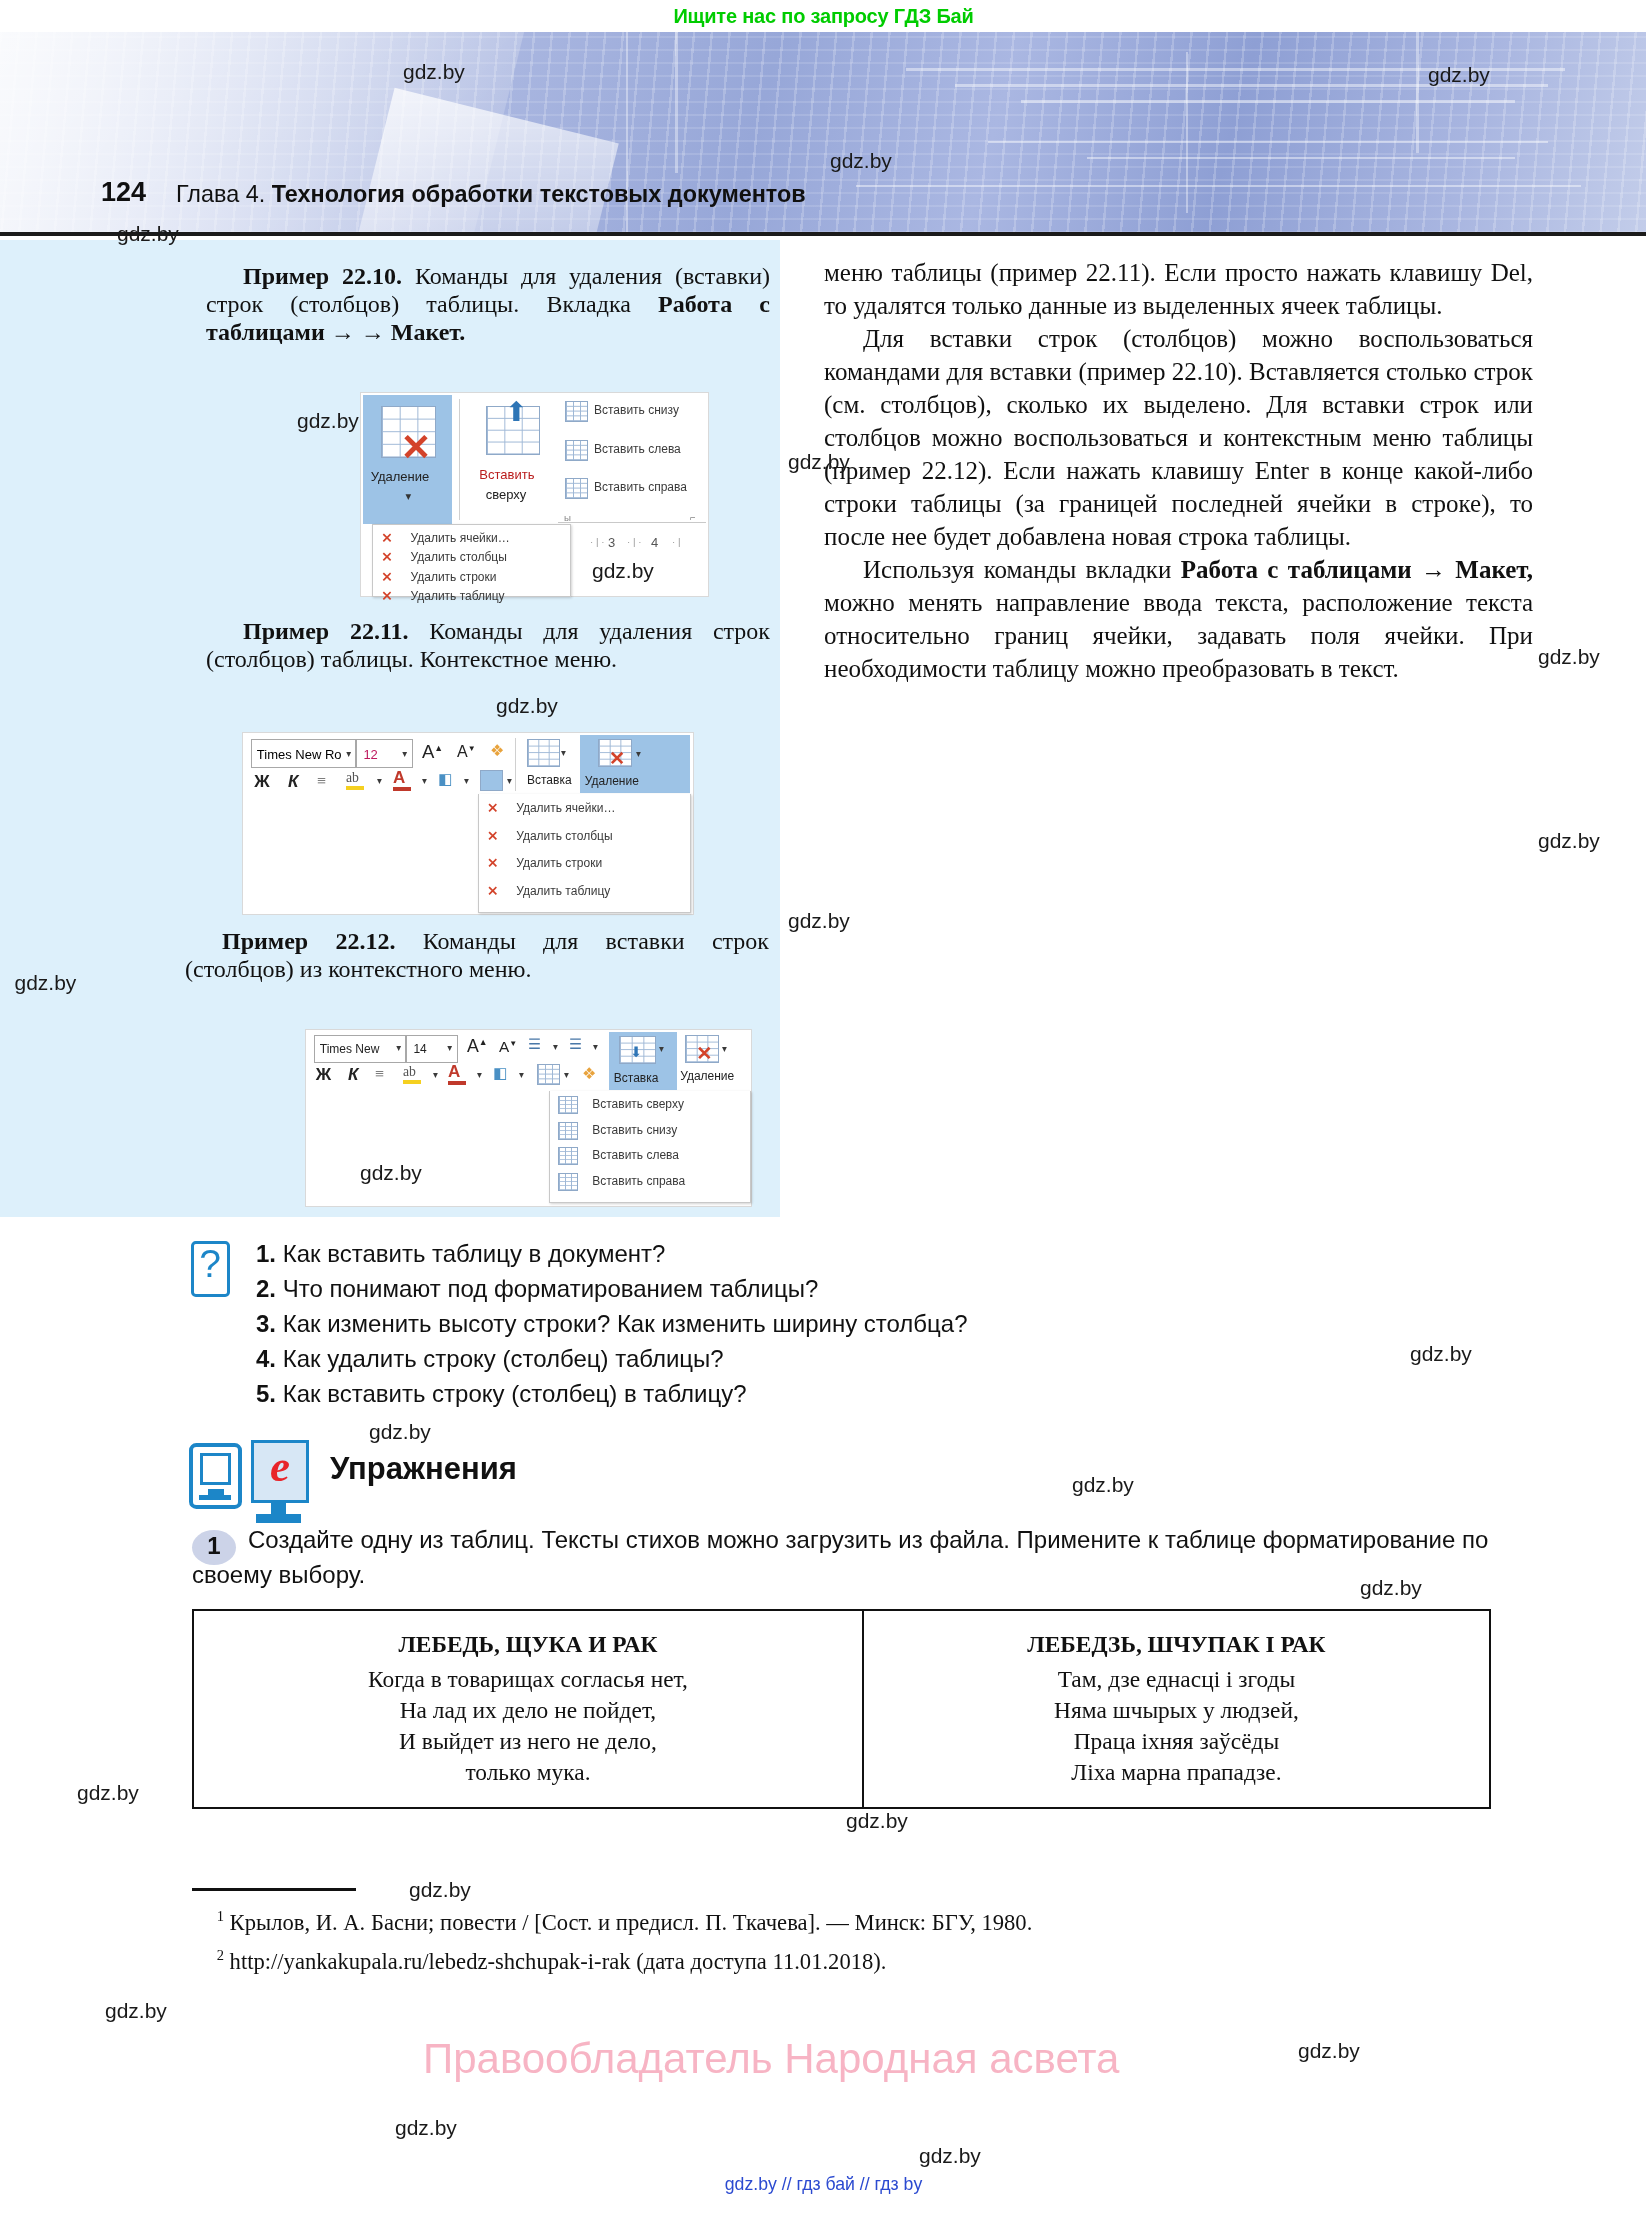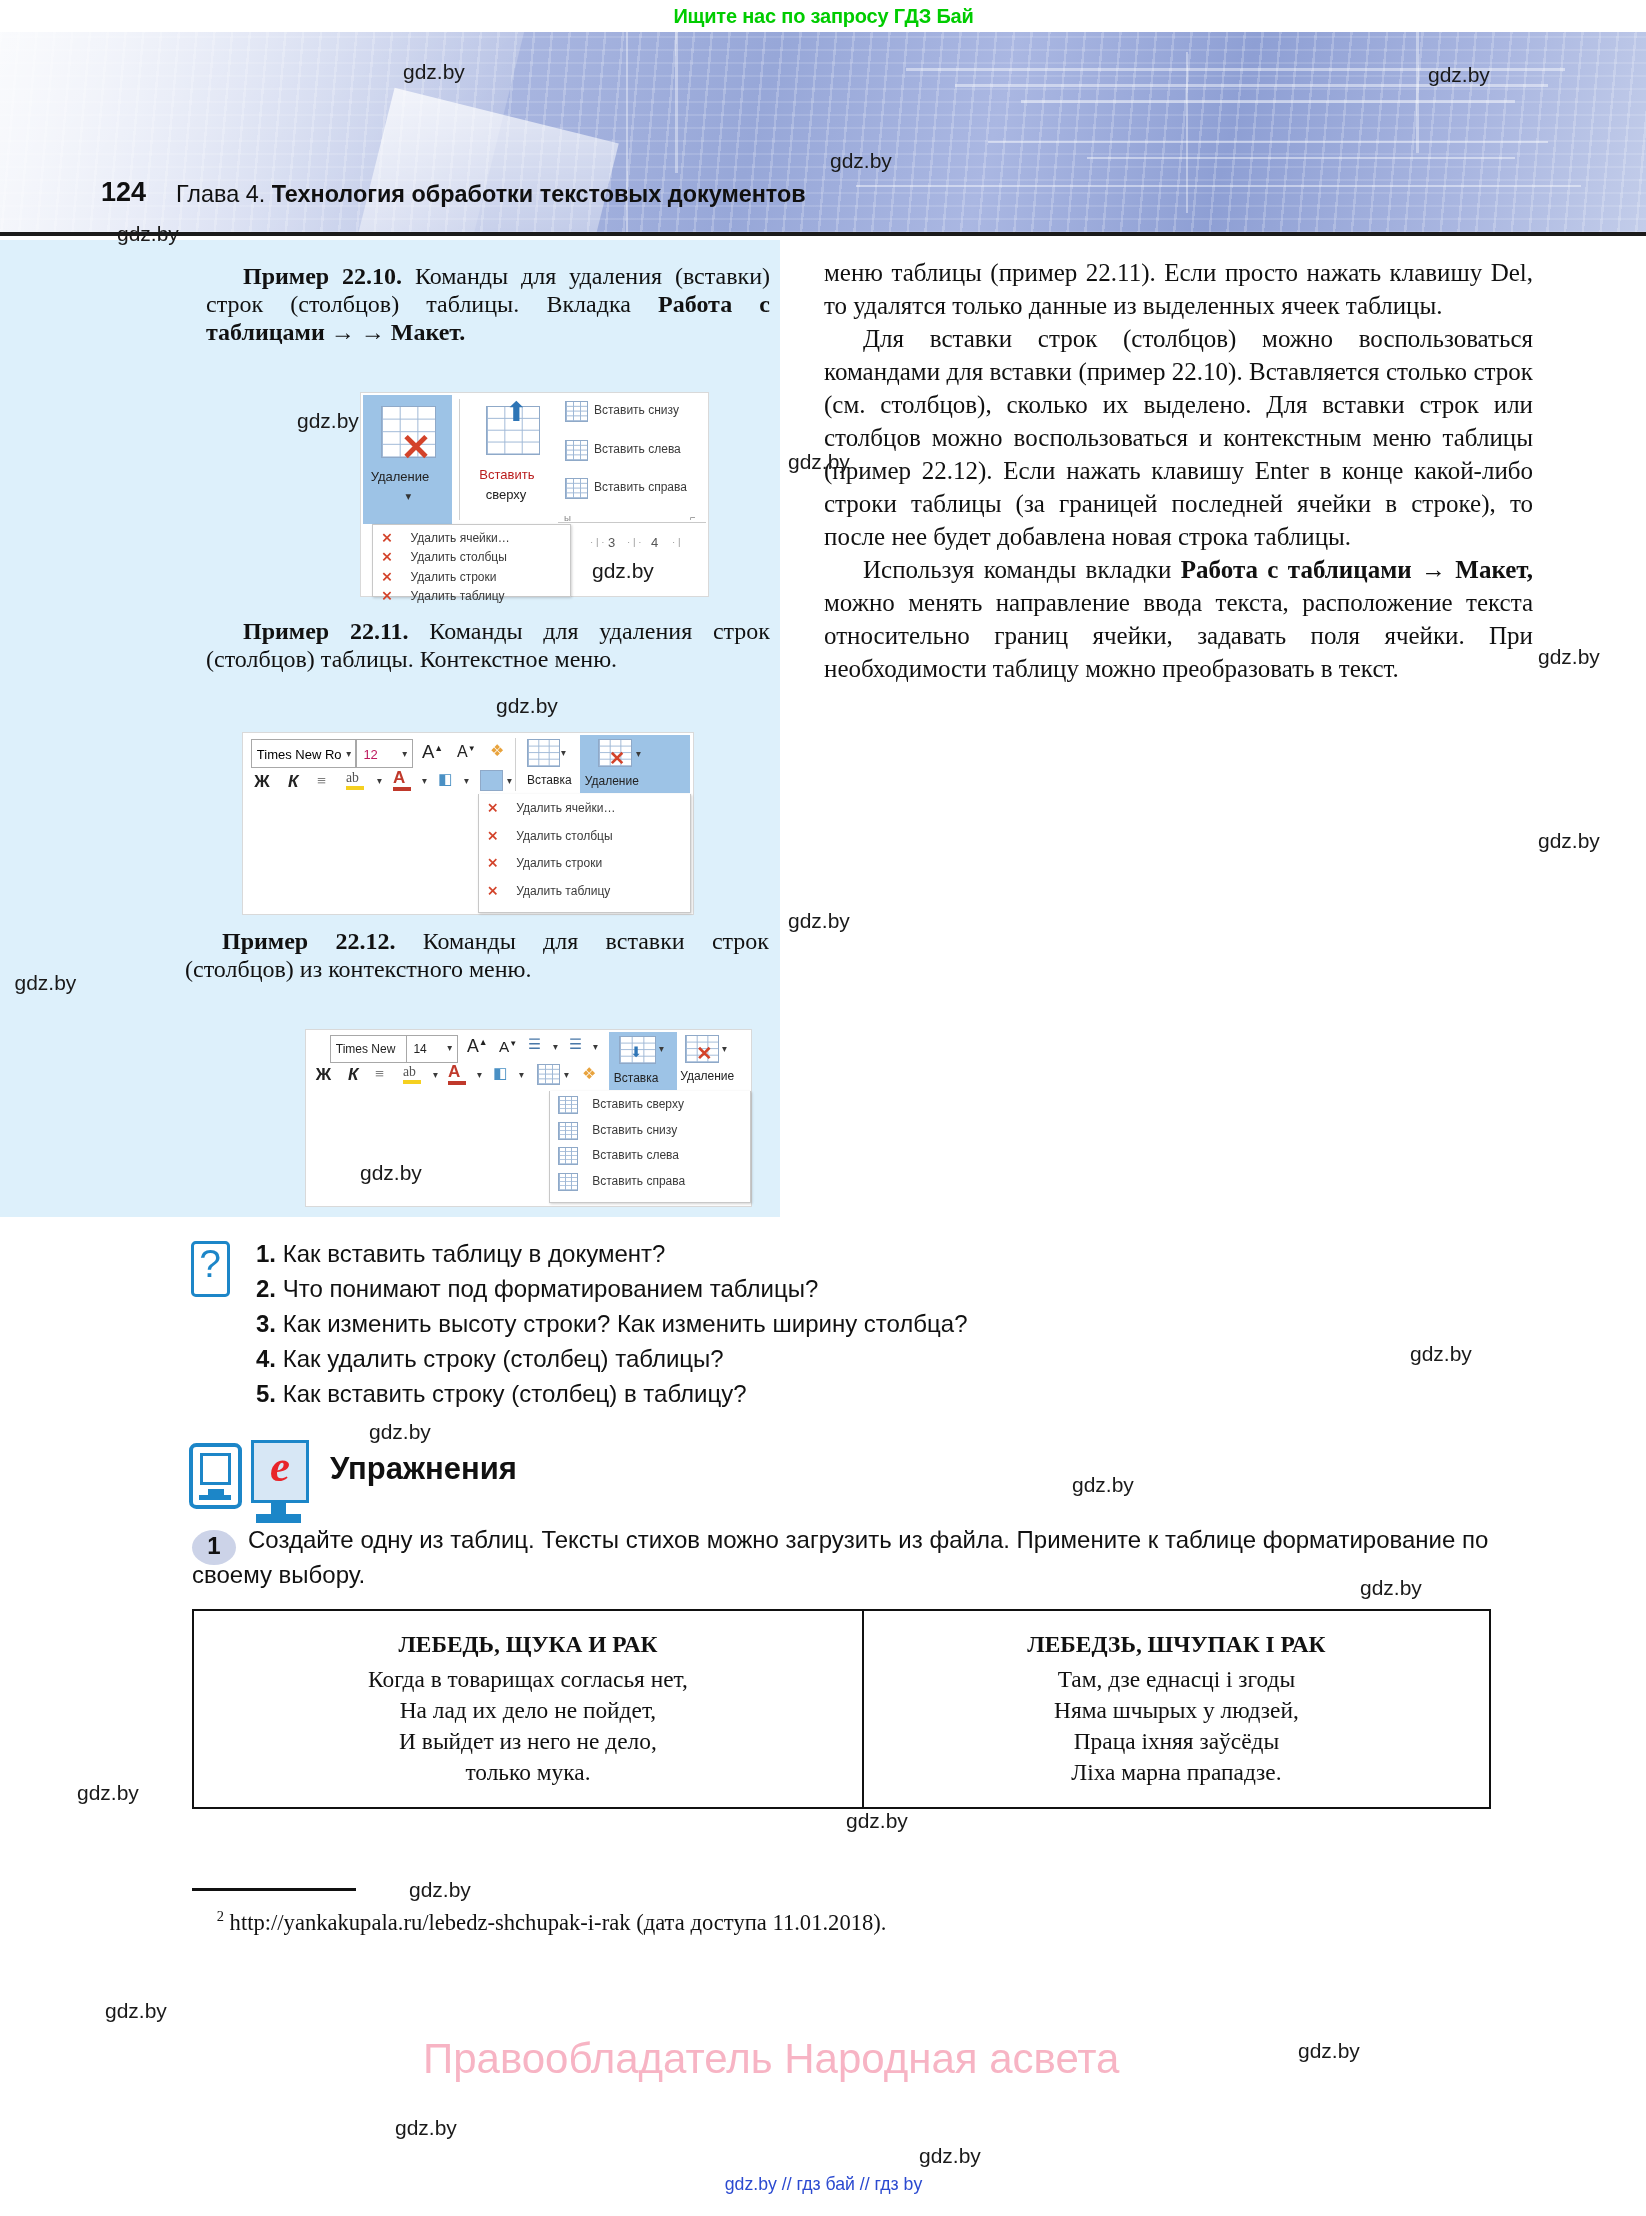--- a/index.html
+++ b/index.html
@@ -356,21 +356,21 @@
     <div class="menu-row" style="left:8px;top:89px;">
       <span class="redx" style="position:relative;font-size:13.7px;">⨯</span>
       <span class="wlabel" style="margin-left:14.5px;font-size:12px;">Удалить таблицу</span>
     </div>
   </div>
 </div>
 
 <div class="cap" id="cap3"><b>Пример 22.12.</b><span> Команды для вставки строк (столбцов) из контекстного меню.</span></div>
 
 <div class="shot" style="left:305px;top:1029px;width:445px;height:176px;">
-  <div class="mini-box" style="position:absolute;left:24px;top:4.8px;width:90px;height:26px;">
+  <div class="mini-box" style="position:absolute;left:8px;top:4.8px;width:90px;height:26px;">
     <span class="wlabel" style="position:absolute;left:4.8px;top:6.4px;font-size:12px;color:#222;">Times New</span>
     <span class="wlabel" style="position:absolute;right:4px;top:6.4px;font-size:9.7px;">▾</span>
   </div>
   <div class="mini-box" style="position:absolute;left:100px;top:4.8px;width:50px;height:26px;">
     <span class="wlabel" style="position:absolute;left:6.4px;top:6.4px;font-size:12px;color:#222;">14</span>
     <span class="wlabel" style="position:absolute;right:4.8px;top:6.4px;font-size:9.7px;">▾</span>
   </div>
   <div style="position:absolute;left:161px;top:6.4px;font-family:'Liberation Sans',sans-serif;font-size:17.7px;color:#222;">A<sup style="font-size:8.9px;">▲</sup></div>
   <div style="position:absolute;left:193px;top:8px;font-family:'Liberation Sans',sans-serif;font-size:15.3px;color:#222;">A<sup style="font-size:8px;">▼</sup></div>
   <div style="position:absolute;left:222px;top:6.4px;font-size:14.5px;color:#4a78a8;">☰</div>
@@ -473,20 +473,21 @@
       <span>Няма шчырых у людзей,</span><br>
       <span>Праца іхняя заўсёды</span><br>
       <span>Ліха марна прападзе.</span>
     </td>
   </tr>
 </tbody>
   </table>
 
 <div class="fn-rule"></div>
 <div class="fnotes">
+  <div><sup>1</sup><span> Крылов, И. А. Басни; повести / [Сост. и предисл. П. Ткачева]. — Минск: БГУ, 1980.</span></div>
   <div><sup>2</sup><span> http://yankakupala.ru/lebedz-shchupak-i-rak (дата доступа 11.01.2018).</span></div>
 </div>
 
 <div class="pink-wm">Правообладатель Народная асвета</div>
 <div class="bottom-links">gdz.by  //  гдз бай  //  гдз by</div>
 
 <div class="wm" style="left:403px;top:60px;">gdz.by</div>
 <div class="wm" style="left:1428px;top:63px;">gdz.by</div>
 <div class="wm" style="left:830px;top:149px;">gdz.by</div>
 <div class="wm" style="left:117px;top:222px;">gdz.by</div>

